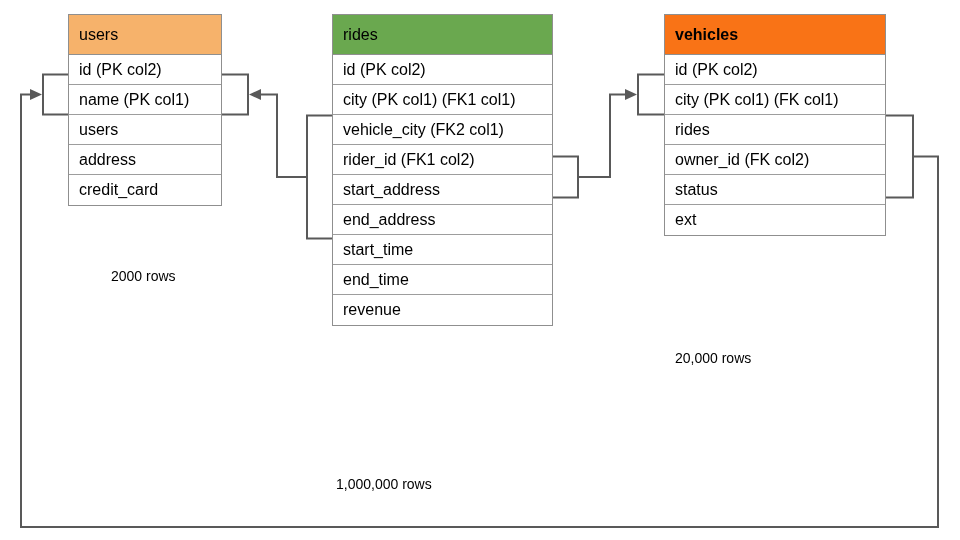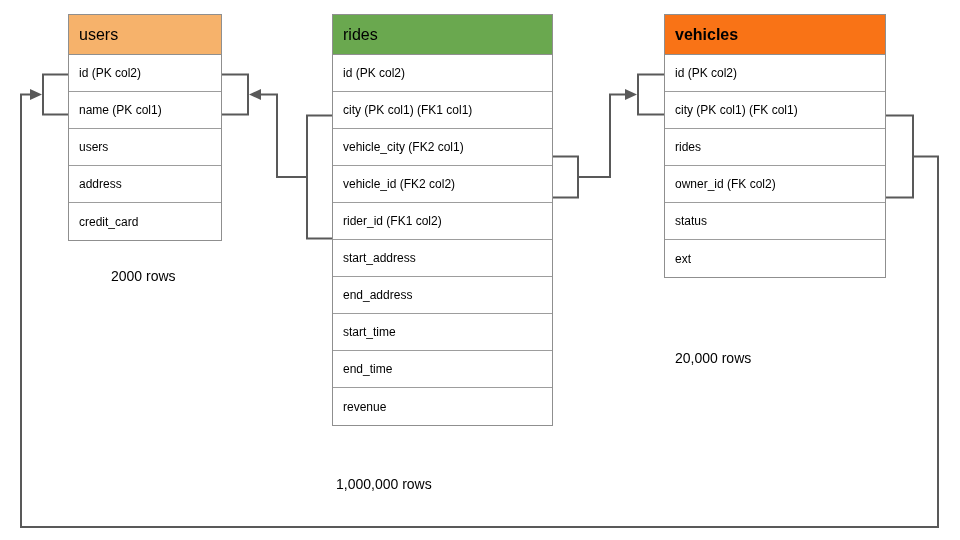--- a/index.html
+++ b/index.html
@@ -26,26 +26,26 @@
   .thead {
     height: 40px;
     box-sizing: border-box;
     display: flex;
     align-items: center;
     padding-left: 10px;
     font-size: 16px;
     border-bottom: 1px solid #8f8f8f;
   }
   .trow {
-    height: 37px;
+    height: 30px;
     box-sizing: border-box;
     display: flex;
     align-items: center;
     padding-left: 10px;
-    font-size: 12px;
+    font-size: 16px;
     border-bottom: 1px solid #9d9d9d;
     background: #ffffff;
   }
   .trow:last-child { border-bottom: none; text-align: center; }
   .caption {
     position: absolute;
     font-size: 14px;
     line-height: 18px;
     color: #000000;
   }
@@ -90,21 +90,20 @@
       </div>
   </div>
   <div class="caption" style="left:79px; top:267px;margin-left:32px;">2000 rows</div>
 
   <div class="db-table" style="left:332px; top:14px; width:221px;">
     <div class="thead" style="background-color: rgb(106, 168, 79);">rides</div>
     <div class="tbody">
         <div class="trow">id (PK col2)</div>
         <div class="trow">city (PK col1) (FK1 col1)</div>
         <div class="trow">vehicle_city (FK2 col1)</div>
-        <div class="trow">vehicle_id (FK2 col2)</div>
         <div class="trow">rider_id (FK1 col2)</div>
         <div class="trow">start_address</div>
         <div class="trow">end_address</div>
         <div class="trow">start_time</div>
         <div class="trow">end_time</div>
         <div class="trow">revenue</div>
       </div>
   </div>
   <div class="caption" style="left:336px; top:475px;text-align:center;">1,000,000 rows</div>
 

